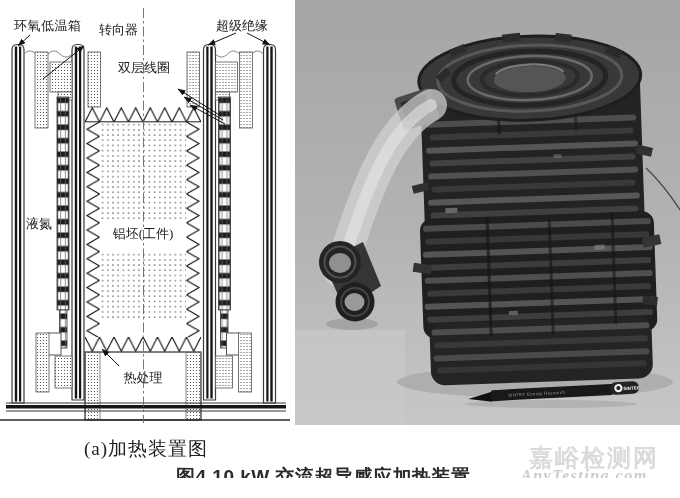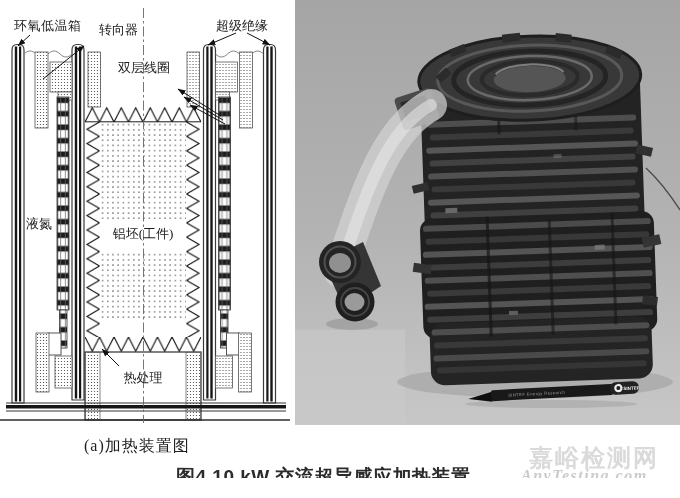--- a/index.html
+++ b/index.html
@@ -1,20 +1,20 @@
 <!DOCTYPE html>
 <html><head>
 <meta charset="utf-8">
 <style>
   html,body{margin:0;padding:0;background:#fff;}
   .stage{position:relative;width:680px;height:478px;background:#ffffff;overflow:hidden;
          font-family:"Liberation Sans",sans-serif;}
   .panel{position:absolute;}
   .cap{position:absolute;color:#1f1f1f;font-family:"Liberation Serif",serif;
-       font-size:16px;letter-spacing:1px;z-index:3;white-space:nowrap;}
+       font-size:19px;letter-spacing:1px;z-index:3;white-space:nowrap;}
   .cap-a{left:84px;top:436px;}
   .cap-b{left:437px;top:433px;}
   .main-cap{position:absolute;left:176px;top:464px;color:#2b2b2b;font-weight:bold;
             font-size:19px;letter-spacing:0.5px;z-index:3;white-space:nowrap;
             font-family:"Liberation Sans",sans-serif;text-decoration:underline;}
   .wm-cn{position:absolute;left:529px;top:442px;color:#dadada;font-weight:bold;
          font-size:24px;letter-spacing:2px;z-index:1;white-space:nowrap;
          font-family:"Liberation Sans",sans-serif;}
   .wm-en{position:absolute;left:521px;top:467px;color:#cbcbcb;font-style:italic;
          font-weight:bold;font-size:16px;letter-spacing:1.5px;z-index:1;white-space:nowrap;

